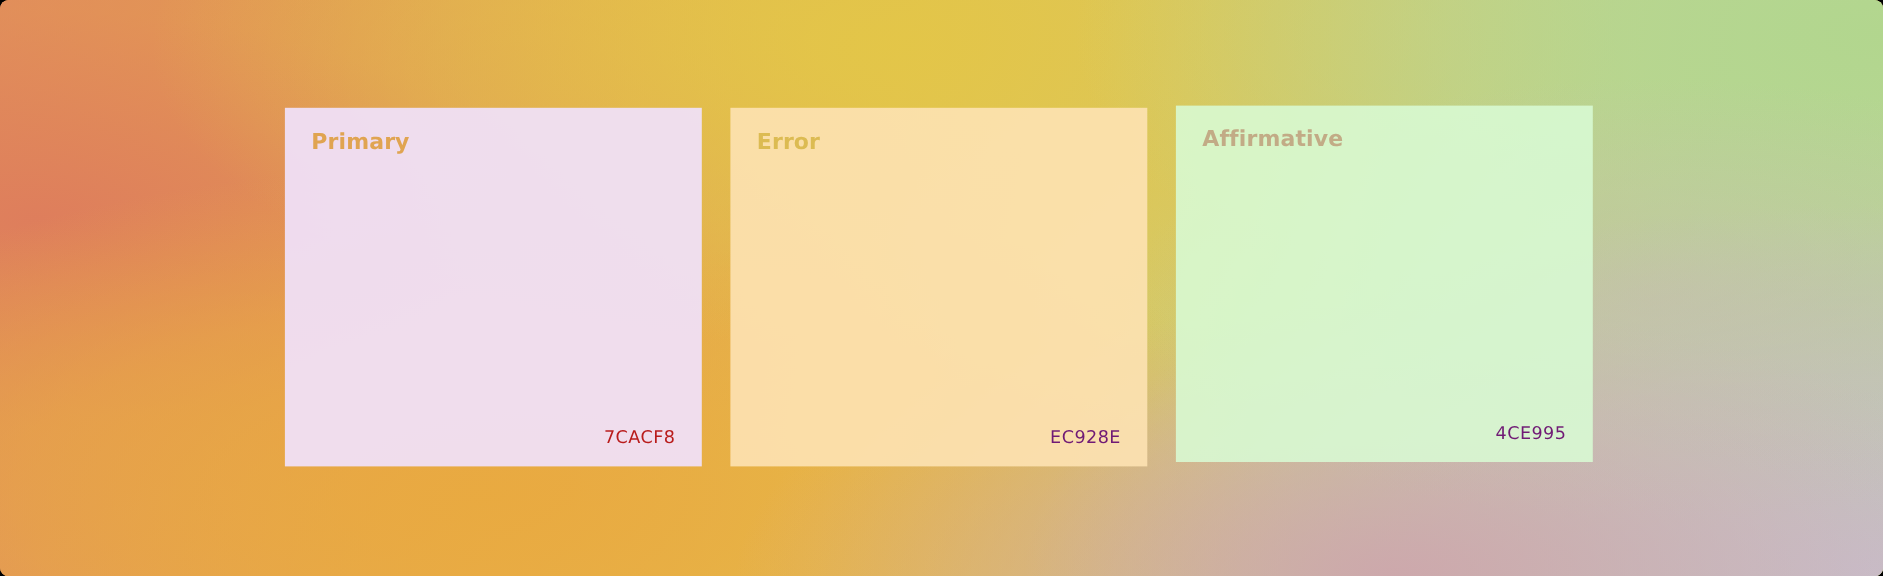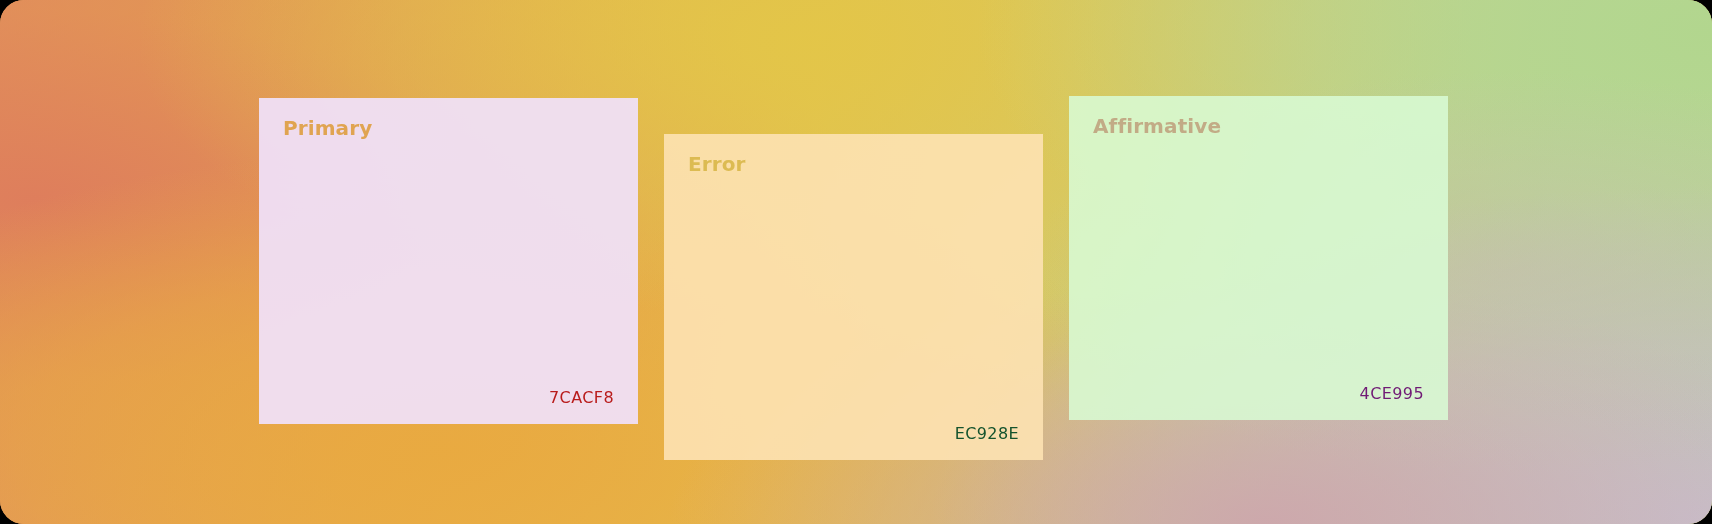--- a/index.html
+++ b/index.html
@@ -11,21 +11,21 @@
     width: 1712px;
     height: 524px;
     overflow: hidden;
     font-family: "DejaVu Sans", "Liberation Sans", sans-serif;
   }
 
   #stage {
     position: relative;
     width: 1712px;
     height: 524px;
-    border-radius: 24px;
+    border-radius: 8px;
     overflow: hidden;
     background: #e8a24f;
   }
 
   
   .bg-layer {
     position: absolute;
     inset: 0;
     pointer-events: none;
   }
@@ -113,21 +113,20 @@
     overflow: hidden;
   }
 
   .swatch-card.primary {
     background: rgba(240, 225, 250, 0.93);
     height: 326px;
   }
   .swatch-card.error {
     background: rgba(253, 226, 178, 0.90);
     height: 326px;
-    margin-top: 36px;
   }
   .swatch-card.affirmative {
     background: rgba(216, 250, 212, 0.88);
     height: 324px;
     margin-top: -2px;
     gap: 45px;
   }
 
   .swatch-name {
     font-size: 20px;
@@ -140,21 +139,21 @@
   .swatch-card.affirmative .swatch-name{ color: #c2ab86; }
 
   .swatch-hex {
     align-self: flex-end;
     font-size: 16px;
     font-weight: 400;
     letter-spacing: 0.4px;
     line-height: 1;
   }
   .swatch-card.primary .swatch-hex    { color: #b91c1c; }
-  .swatch-card.error .swatch-hex       { color: #14532d; }
+  .swatch-card.error .swatch-hex       { color: #701a75; }
   .swatch-card.affirmative .swatch-hex { color: #701a75; }
 </style>
 </head>
 <body>
 
 <div id="stage">
 
   <div class="bg-layer bg-base"></div>
   <div class="bg-layer bg-blob-1"></div>
   <div class="bg-layer bg-blob-2"></div>

